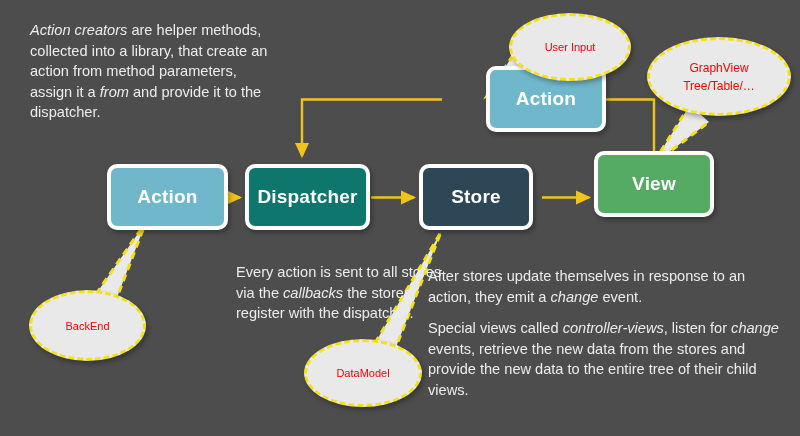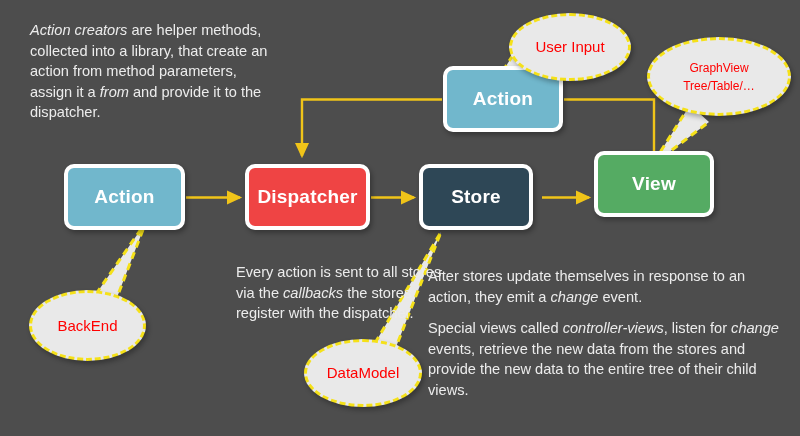--- a/index.html
+++ b/index.html
@@ -21,22 +21,22 @@
     border-radius:10px;
     border:4px solid #ffffff;
     box-sizing:border-box;
     display:flex;align-items:center;justify-content:center;
     color:#ffffff;
     font-weight:bold;
     font-size:19px;
     letter-spacing:.2px;
     box-shadow:2px 3px 5px rgba(0,0,0,.30);
   }
-  .node.action  {background:#71b7cc;}
-  .node.dispatch{background:#ef4444;}
+  .node.action  {background:#71b7cc;margin-left:43px;}
+  .node.dispatch{background:#0f766e;}
   .node.store   {background:#2e4756;}
   .node.view    {background:#55ab63;}
 
   #node-action-left {left:64px; top:164px; width:121px; height:66px;}
   #node-dispatcher  {left:245px;top:164px; width:125px; height:66px;}
   #node-store       {left:419px;top:164px; width:114px; height:66px;}
   #node-view        {left:594px;top:151px; width:120px; height:66px;}
   #node-action-top  {left:443px;top:66px;  width:120px; height:66px;}
 
   
@@ -56,21 +56,21 @@
   .callout{position:absolute;}
   .bubble{
     position:absolute;
     background:#e9e9e9;
     border:3px dashed #f5e119;
     border-radius:50%;
     box-sizing:border-box;
     display:flex;align-items:center;justify-content:center;
     text-align:center;
     color:#ff0000;
-    font-size:15px;
+    font-size:11px;
     line-height:18px;
     box-shadow:2px 3px 5px rgba(0,0,0,.30);
   }
 
   #callout-user-input .bubble {left:509px;top:13px;  width:122px;height:68px;}
   #callout-graphview  .bubble {left:647px;top:37px;  width:144px;height:79px; font-size:12px;}
   #callout-backend    .bubble {left:29px; top:290px; width:117px;height:71px;}
   #callout-datamodel  .bubble {left:304px;top:339px; width:118px;height:68px;}
 
   

